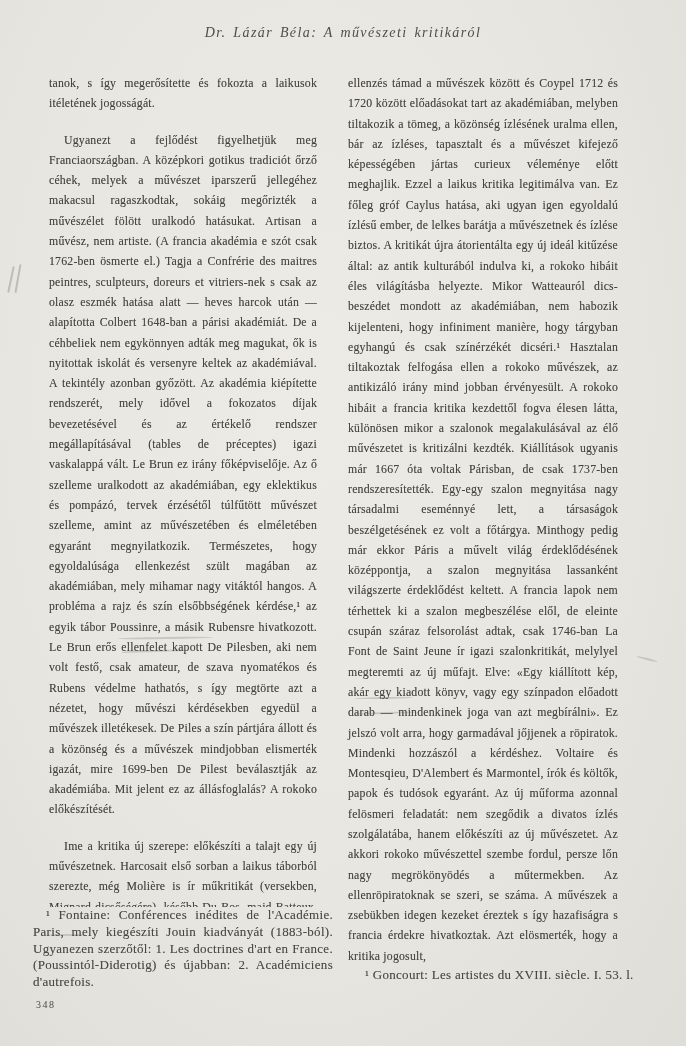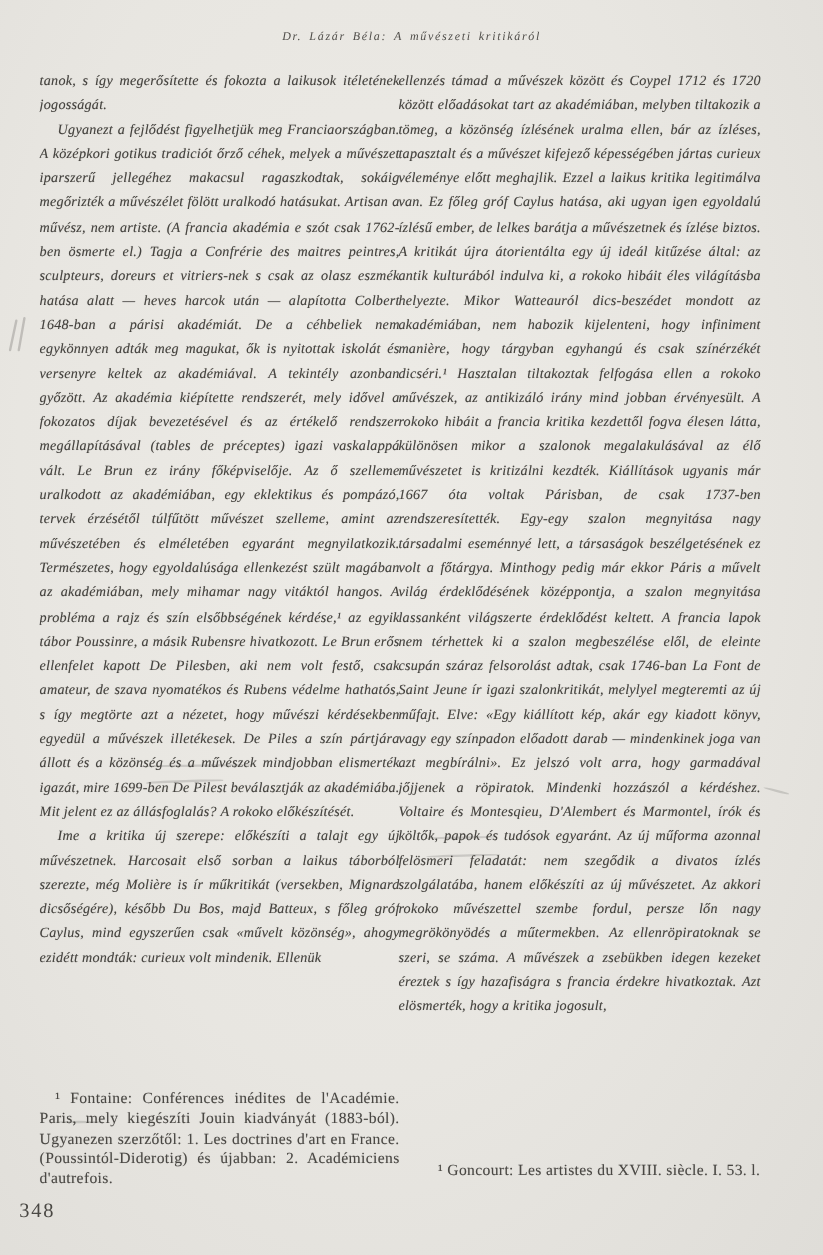--- a/index.html
+++ b/index.html
@@ -17,56 +17,56 @@
     background: radial-gradient(ellipse at 45% 38%, #edebe6 0%, #e8e6e1 55%, #dfddd8 100%);
     color: #44423e;
   }
   .running-header {
     position: absolute;
     top: 25px;
     left: 0;
     width: 100%;
     text-align: center;
     font-style: italic;
-    font-size: 10px;
+    font-size: 14px;
     letter-spacing: 1.4px;
     word-spacing: 2px;
     color: #504e4a;
   }
   .col {
     position: absolute;
     top: 57px;
     font-size: 11.8px;
     line-height: 20.3px;
     text-align: justify;
     letter-spacing: 0.2px;
     color: #45433f;
     text-shadow: 0 0 0.6px rgba(90, 88, 84, 0.45);
   }
   .col-left  { left: 33px;  width: 300px; height: 850px; overflow: hidden; }
   .col-right { left: 332px; width: 302px; height: 906px; overflow: hidden; }
-  .col p { margin: 0; font-style: italic; }
+  .col p { margin: 16px; }
   .col p.indent { text-indent: 15px; }
   .footnote {
     position: absolute;
     font-size: 13px;
     line-height: 16.8px;
     text-align: justify;
     letter-spacing: 0.3px;
     color: #4a4844;
     text-shadow: 0 0 0.6px rgba(95, 93, 89, 0.4);
   }
   .footnote-left  { left: 33px;  top: 907px; width: 300px; }
   .footnote-right { left: 352px; top: 967px; width: 302px; }
   .footnote p { margin: 0; text-indent: 13px; }
   .page-number {
     position: absolute;
-    left: 16px;
+    left: 36px;
     top: 999px;
-    font-size: 17px;
+    font-size: 10px;
     letter-spacing: 1.5px;
     color: #4a4844;
   }
   
   .pencil { position: absolute; pointer-events: none; }
   .pencil-stroke {
     position: absolute;
     background: rgba(125, 123, 120, 0.38);
     border-radius: 2px;
   }

